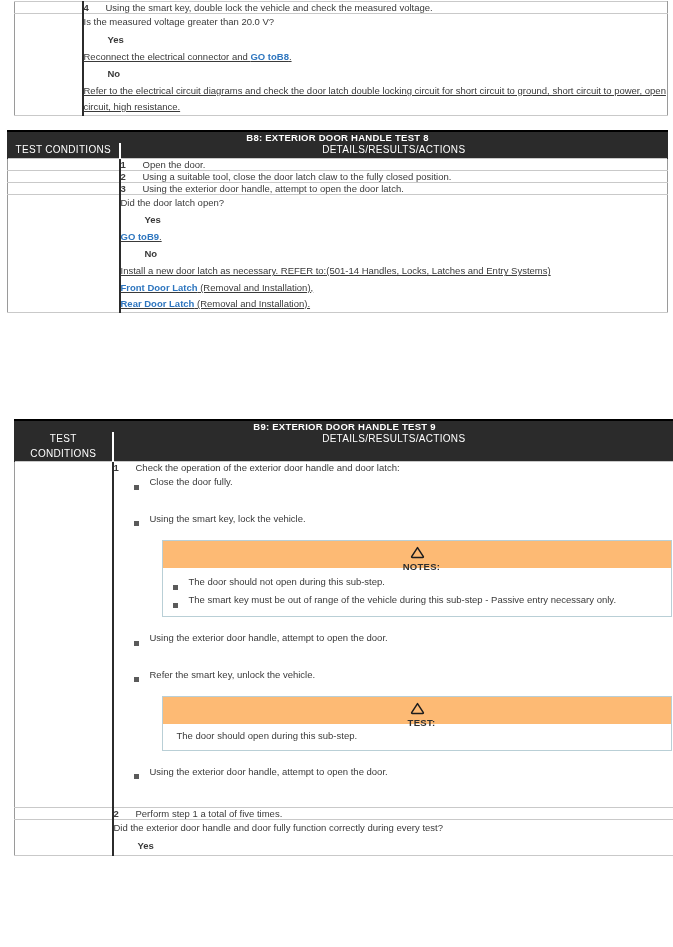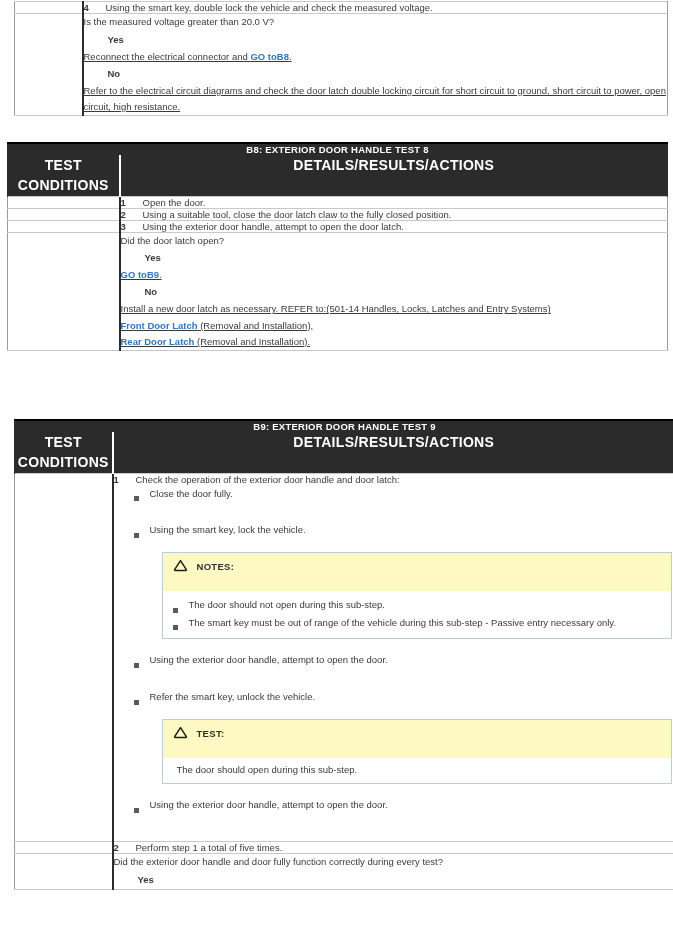--- a/index.html
+++ b/index.html
@@ -17,21 +17,21 @@
   
   .tbl{border-collapse:collapse;table-layout:fixed;}
   .tbl td{vertical-align:top;padding:0;}
 
   
   .tbl-top{position:absolute;left:14px;top:1px;width:653px;}
   .tbl-top .c1{width:68px;}
   .tbl-top .c2{width:585px;}
 
   
-  .tbl-b8{position:absolute;left:7px;top:142px;width:660px;}
+  .tbl-b8{position:absolute;left:7px;top:130px;width:660px;}
   .tbl-b8 .c1{width:112px;}
   .tbl-b8 .c2{width:548px;}
 
   .tbl-b9{position:absolute;left:14px;top:419px;width:660px;}
   .tbl-b9 .c1{width:98px;}
   .tbl-b9 .c2{width:562px;}
 
   .cell{
     border-top:1px solid #c9c9c9;
     border-bottom:1px solid #c9c9c9;
@@ -55,22 +55,22 @@
     font-size:9.5px;
     letter-spacing:.25px;
     padding:5px 0 6px 0;
     border-top:2px solid #000;
     border-left:1px solid #2b2b2b;
     border-right:1px solid #2b2b2b;
   }
   .colhead{
     background:#2b2b2b;
     color:#ffffff;
-    font-weight:bold;
-    font-size:14px;
+    font-weight:normal;
+    font-size:10px;
     letter-spacing:.3px;
     text-align:center;
     padding:7px 2px 8px 2px;
     line-height:1.45;
   }
   .colhead-left{border-right:2px solid #ffffff;border-left:1px solid #2b2b2b;}
   .colhead-right{border-right:1px solid #2b2b2b;}
   .step{display:flex;align-items:flex-start;}
   .step-num{font-weight:bold;width:22px;flex:0 0 22px;}
   .step-txt{flex:1;}
@@ -95,24 +95,25 @@
   .gap-sm{height:8px;}
 
   
   .note{
     margin:14px 0 14px 28px;
     width:508px;
     border:1px solid #b9cfd6;
     background:#ffffff;
   }
   .note-hd{
-    background:#fef9c3;
+    background:#fdba74;
     display:flex;align-items:center;
-    padding:5px 0 16px 10px;
+    padding:5px 0 5px 10px;
     height:17px;
+    flex-direction:column;
   }
   .note-hd .tri{margin-right:9px;display:block;}
   .note-hd .lbl{font-weight:bold;font-size:9.5px;color:#2f2f2f;letter-spacing:.3px;}
   .note-bd{padding:6px 10px 8px 10px;background:#ffffff;}
   .note-bd .bul{margin-top:3px;}
   .note-bd .bul:first-child{margin-top:1px;}
   .note-one{padding:5px 10px 6px 14px;line-height:1.5;}
 </style>
 </head>
 <body>

